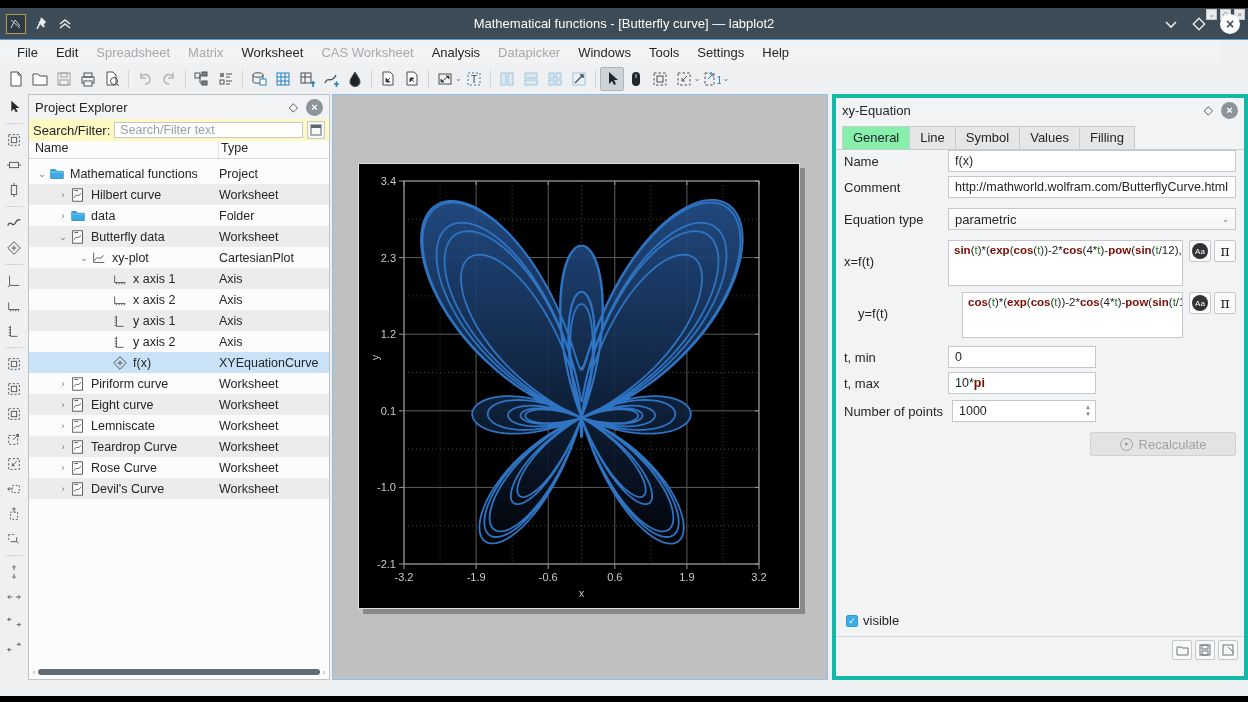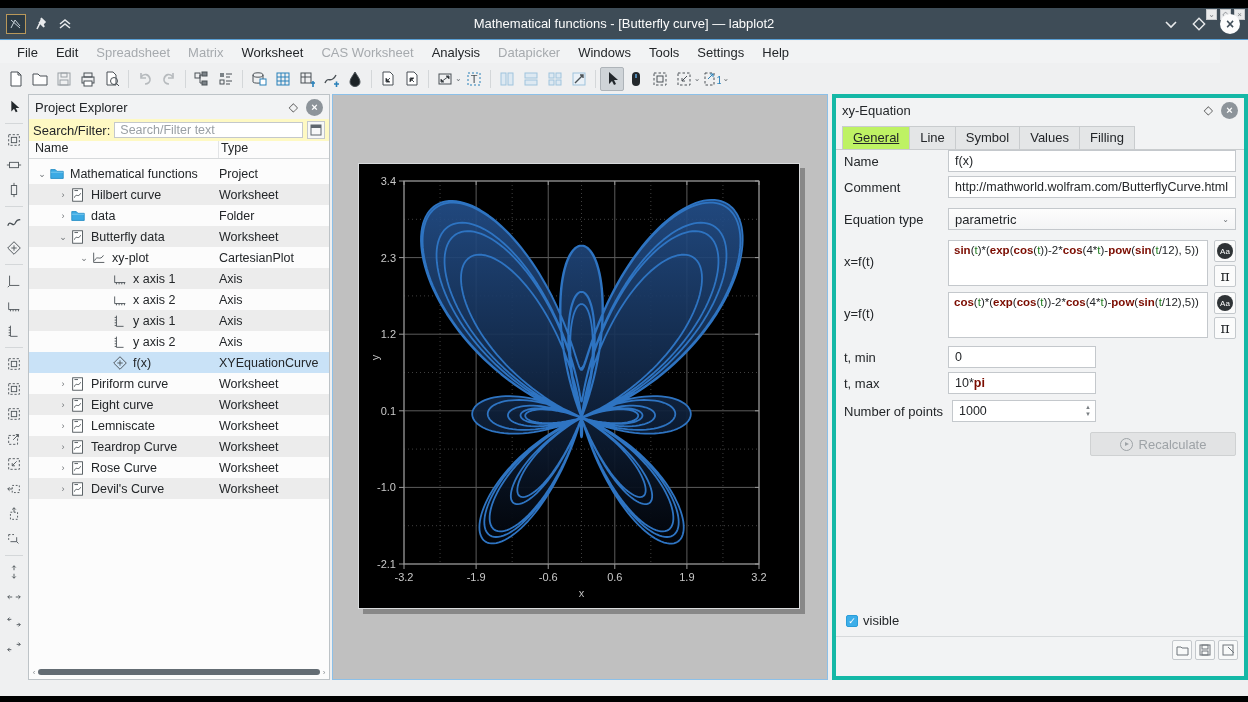--- a/index.html
+++ b/index.html
@@ -75,34 +75,34 @@
     background:#c0c0c0; border:1px solid #8cc0e8; }
   #page { position:absolute; left:25px; top:68px; width:442px; height:446px; background:#000;
     border:1px solid #d8dadc; box-shadow:5px 5px 0 rgba(90,90,90,0.55); }
 
   
   #props { position:absolute; left:832px; top:86px; width:416px; height:586px;
     background:#f2f3f4; border:4px solid #14b8a6; }
   #tabs { display:flex; padding:4px 6px 0; gap:0; border-bottom:1px solid #c9ccce; background:#f2f3f4; }
   .tab { padding:3px 10px 4px; border:1px solid #c9ccce; border-bottom:none; background:#e4e6e7;
     font-size:13px; margin-right:-1px; }
-  .tab.active { background:#bef264; position:relative; z-index:2;text-decoration:underline; }
+  .tab.active { background:#86efac; position:relative; z-index:2; }
   #form { position:absolute; top:52px; left:0; right:0; bottom:0; padding:6px 8px; }
   .frow { position:absolute; left:8px; right:8px; display:flex; align-items:center; }
   .flabel { width:104px; flex:none; font-size:13px; }
   .finput { height:22px; border:1px solid #c4c8cc; background:#fff; padding:0 6px; font-size:12.5px;
     display:flex; align-items:center; white-space:nowrap; overflow:hidden; }
   .combo { height:22px; border:1px solid #c4c8cc; background:linear-gradient(#fdfdfd,#f3f4f5);
     padding:0 6px; font-size:13px; display:flex; align-items:center; flex:1; }
   .combo .cdown { margin-left:auto; font-size:8px; color:#6e7377; }
   .formula-box { height:46px; border:1px solid #c4c8cc; background:#fff; padding:3px 5px;
     font-size:11.5px; white-space:nowrap; overflow:hidden; width:265px; }
   .tok-fn { color:#7b0c00; font-weight:bold; }
   .tok-var { color:#1f7d1f; }
-  .side-btns { display:flex; flex-direction:column; gap:3px; margin-left:6px; }
+  .side-btns { display:flex; flex-direction:row; gap:3px; margin-left:6px; }
   .aa-btn { width:22px; height:22px; border:1px solid #c4c8cc; background:#fbfbfb; border-radius:2px;
     display:flex; align-items:center; justify-content:center; }
   .aa-circle { width:16px; height:16px; border-radius:50%; background:#2f3336; color:#fff; font-size:8px;
     display:flex; align-items:center; justify-content:center; }
   .pi-btn { width:22px; height:22px; border:1px solid #c4c8cc; background:#fbfbfb; border-radius:2px;
     display:flex; align-items:center; justify-content:center; font-size:14px; font-family:"DejaVu Serif",serif; }
   .spin { position:relative; }
   .spin .arrows { position:absolute; right:4px; top:3px; font-size:6px; color:#7a7f83; line-height:1.2; text-align:center; }
   #recalc { position:absolute; right:8px; width:146px; height:24px; background:#e2e3e4; border:1px solid #cfd1d2;
     border-radius:2px; color:#9ea3a7; font-size:13px; display:flex; align-items:center; justify-content:center; gap:6px; }
@@ -803,21 +803,21 @@
         <span class="flabel" style="margin-top:14px;">x=f(t)</span>
         <span class="formula-box" id="x-formula"><span class="tok-fn">sin</span><span>(</span><span class="tok-var">t</span><span>)*(</span><span class="tok-fn">exp</span><span>(</span><span class="tok-fn">cos</span><span>(</span><span class="tok-var">t</span><span>))-2*</span><span class="tok-fn">cos</span><span>(4*</span><span class="tok-var">t</span><span>)-</span><span class="tok-fn">pow</span><span>(</span><span class="tok-fn">sin</span><span>(</span><span class="tok-var">t</span><span>/12), 5))</span></span>
         <span class="side-btns">
           <span class="aa-btn">
               <span class="aa-circle">Aa</span>
             </span>
           <span class="pi-btn">π</span>
         </span>
       </div>
       <div class="frow" style="top:142px; align-items:flex-start;">
-        <span class="flabel" style="margin-top:14px;">y=f(t)</span>
+        <span class="flabel" style="margin-top:14px;margin-left:14px;">y=f(t)</span>
         <span class="formula-box" id="y-formula"><span class="tok-fn">cos</span><span>(</span><span class="tok-var">t</span><span>)*(</span><span class="tok-fn">exp</span><span>(</span><span class="tok-fn">cos</span><span>(</span><span class="tok-var">t</span><span>))-2*</span><span class="tok-fn">cos</span><span>(4*</span><span class="tok-var">t</span><span>)-</span><span class="tok-fn">pow</span><span>(</span><span class="tok-fn">sin</span><span>(</span><span class="tok-var">t</span><span>/12),5))</span></span>
         <span class="side-btns">
           <span class="aa-btn">
               <span class="aa-circle">Aa</span>
             </span>
           <span class="pi-btn">π</span>
         </span>
       </div>
       <div class="frow" style="top:196px;">
         <span class="flabel">t, min</span>

